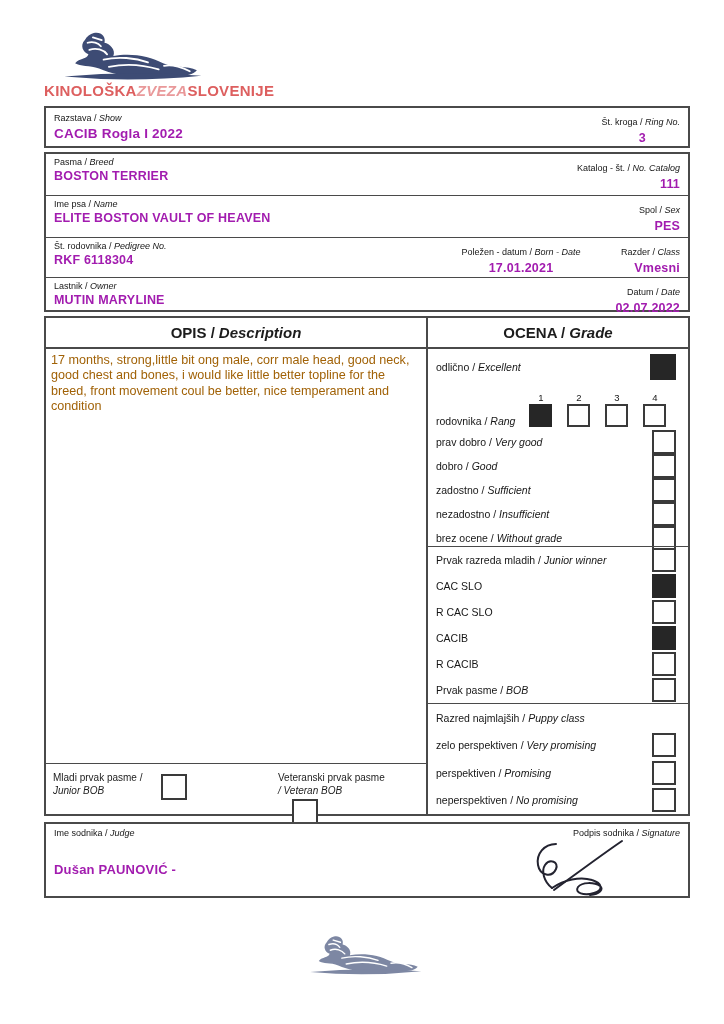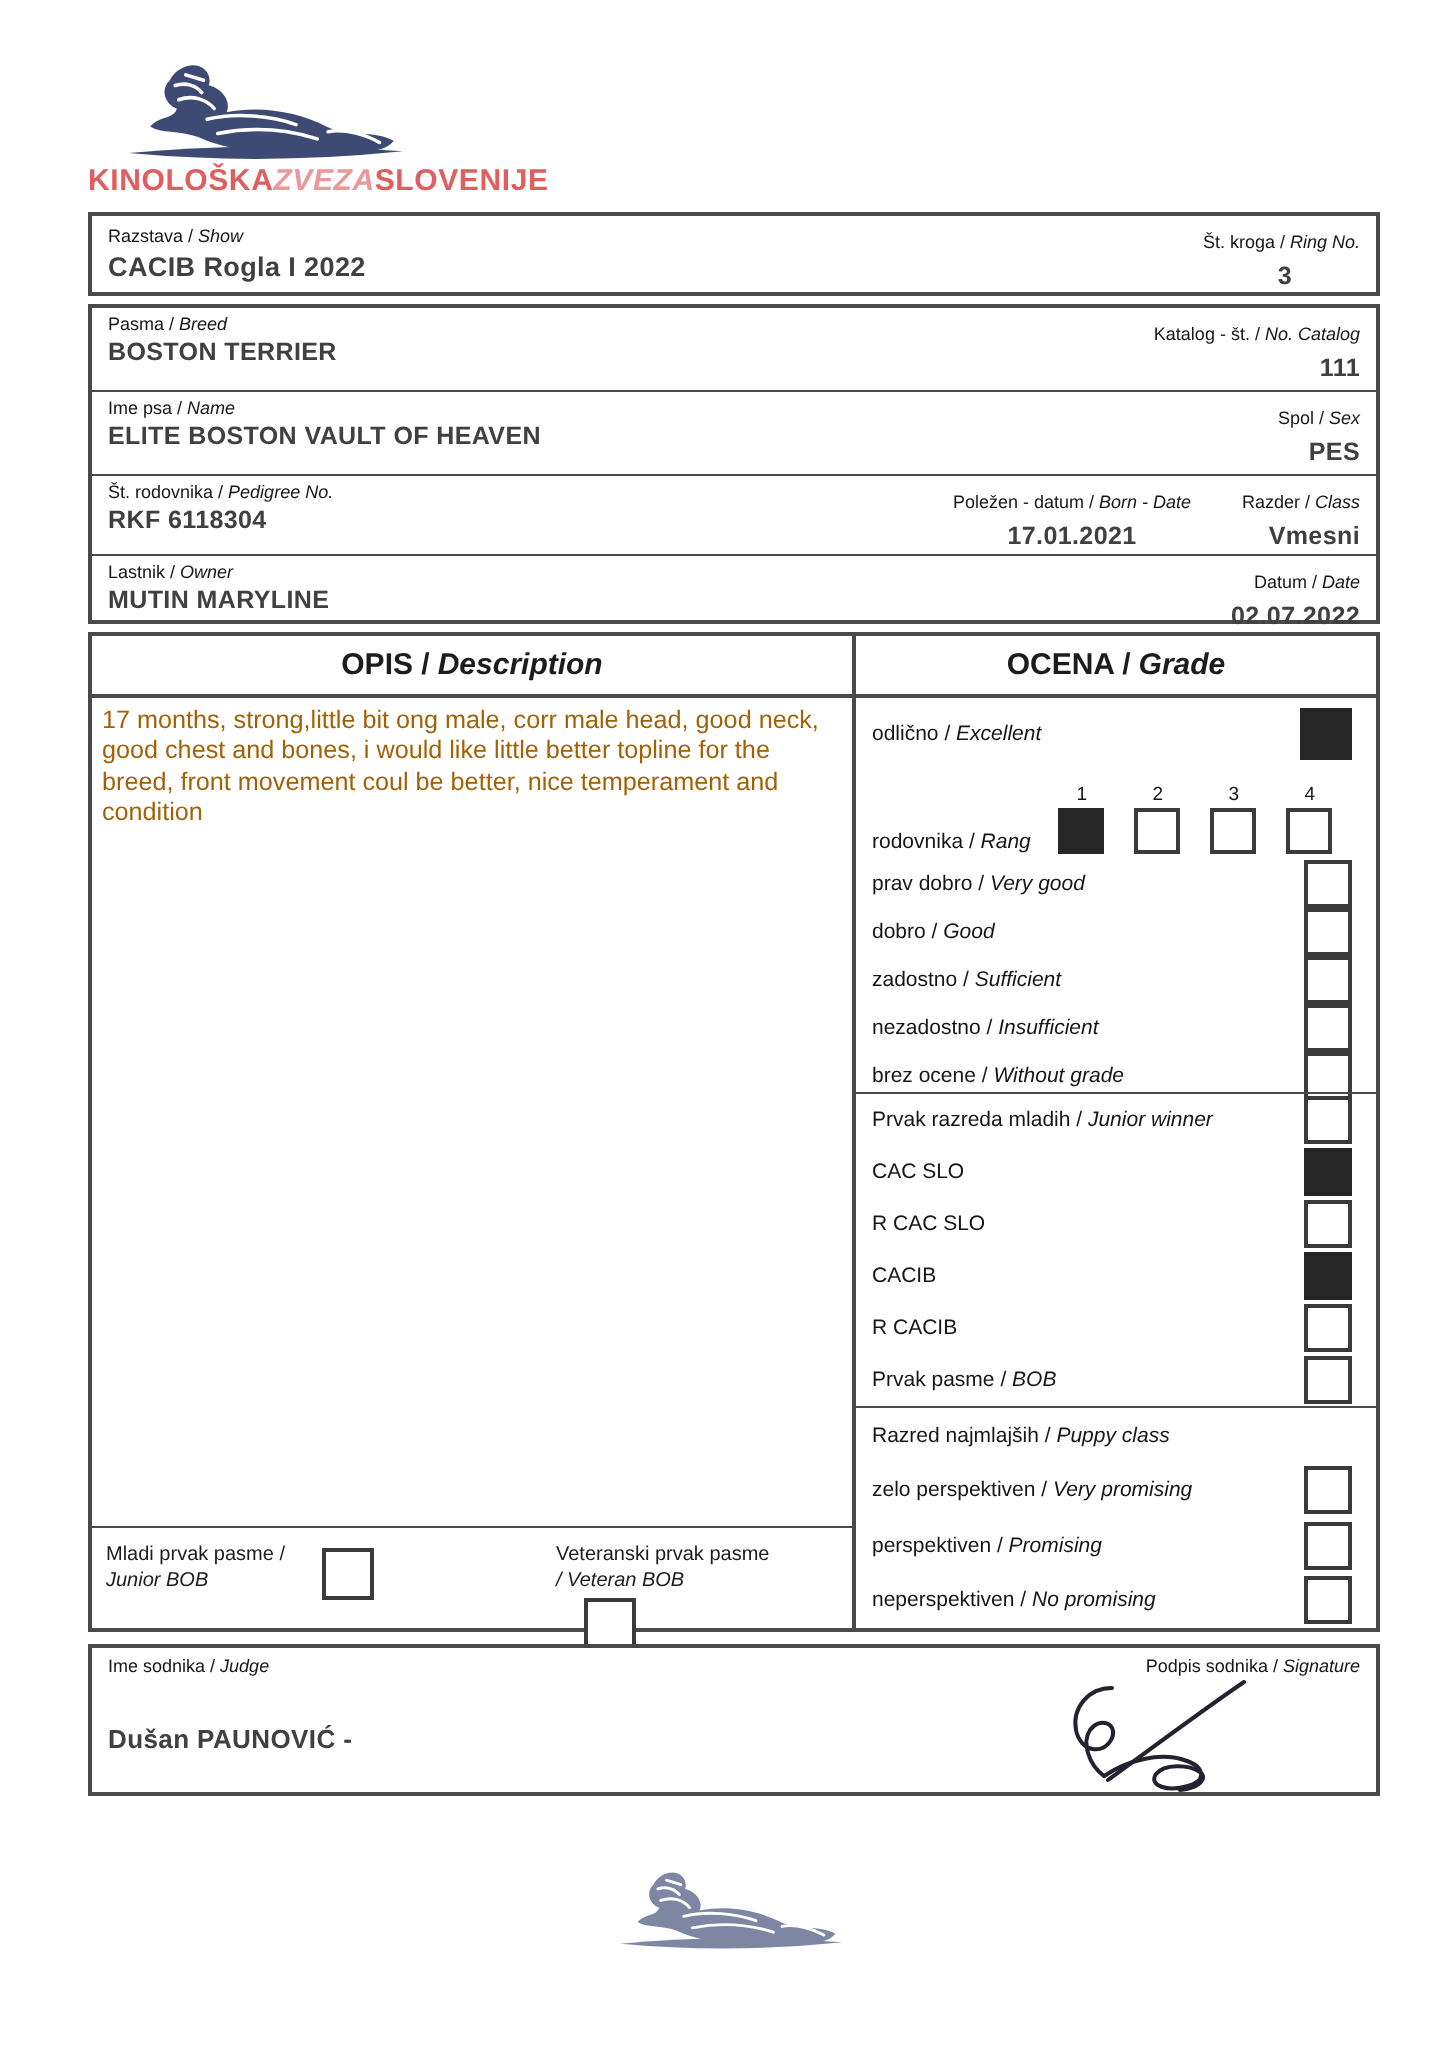--- a/index.html
+++ b/index.html
@@ -3,21 +3,21 @@
 <meta charset="utf-8">
 <style>
   html,body{margin:0;padding:0;background:#ffffff;}
   body{width:724px;height:1024px;position:relative;font-family:"Liberation Sans",sans-serif;color:#1c1c1c;}
   .page{position:absolute;inset:0;background:#fff;}
 
   
   .box{position:absolute;border:2px solid #4a4a4a;background:#fff;box-sizing:border-box;}
   .lbl{font-size:9px;color:#161616;line-height:1.15;}
   .lbl i{font-style:italic;}
-  .val{font-weight:bold;font-size:12.5px;color:#404040;letter-spacing:.2px;}
+  .val{font-weight:bold;font-size:12.5px;color:#a21caf;letter-spacing:.2px;}
   .cbx{width:24px;height:24px;border:2px solid #3a3a3a;background:#fff;box-sizing:border-box;flex:none;}
   .cbx[data-checked="true"]{background:#262626;border-color:#262626;}
 
   
   .logo-top{position:absolute;left:52px;top:30px;width:160px;height:54px;}
   .brand-title{position:absolute;left:44px;top:82px;font-size:15px;font-weight:bold;color:#dd5f5f;letter-spacing:.3px;white-space:nowrap;}
   .brand-title .lite{font-style:italic;color:#e9999a;font-weight:bold;}
 
   
   .show-box{left:44px;top:106px;width:646px;height:42px;padding:5px 8px;}
@@ -25,21 +25,21 @@
   .show-box .ringcell .val{display:block;margin-top:2px;padding-right:34px;}
 
   
   .info-box{left:44px;top:152px;width:646px;height:160px;padding:0;}
   .irow{position:relative;border-bottom:1.5px solid #4a4a4a;padding:3px 8px;box-sizing:border-box;}
   .irow:last-child{border-bottom:none;}
   .irow .val{display:block;margin-top:2px;}
   .r1{height:42px;}.r2{height:42px;}.r3{height:40px;}.r4{height:32px;}
   .cell-right{position:absolute;right:8px;top:3px;text-align:right;}
   .cell-right .val{display:block;margin-top:2px;}
-  .cell-center{position:absolute;left:405px;top:3px;width:170px;text-align:center;}
+  .cell-center{position:absolute;left:390px;top:3px;width:170px;text-align:center;}
   .cell-center .val{display:block;margin-top:2px;}
 
   
   .main-box{left:44px;top:316px;width:646px;height:500px;display:flex;padding:0;}
   .col-left{width:382px;border-right:2px solid #4a4a4a;display:flex;flex-direction:column;box-sizing:border-box;}
   .col-right{flex:1;display:flex;flex-direction:column;box-sizing:border-box;border-radius:10px;}
   .col-head{height:29px;border-bottom:2px solid #4a4a4a;display:flex;align-items:center;justify-content:center;
             font-size:15px;font-weight:bold;flex:none;}
   .col-head i{font-style:italic;margin-left:4px;}
   .desc-text{padding:4px 5px 0 5px;font-size:12.6px;line-height:1.22;color:#a16207;flex:1;}

